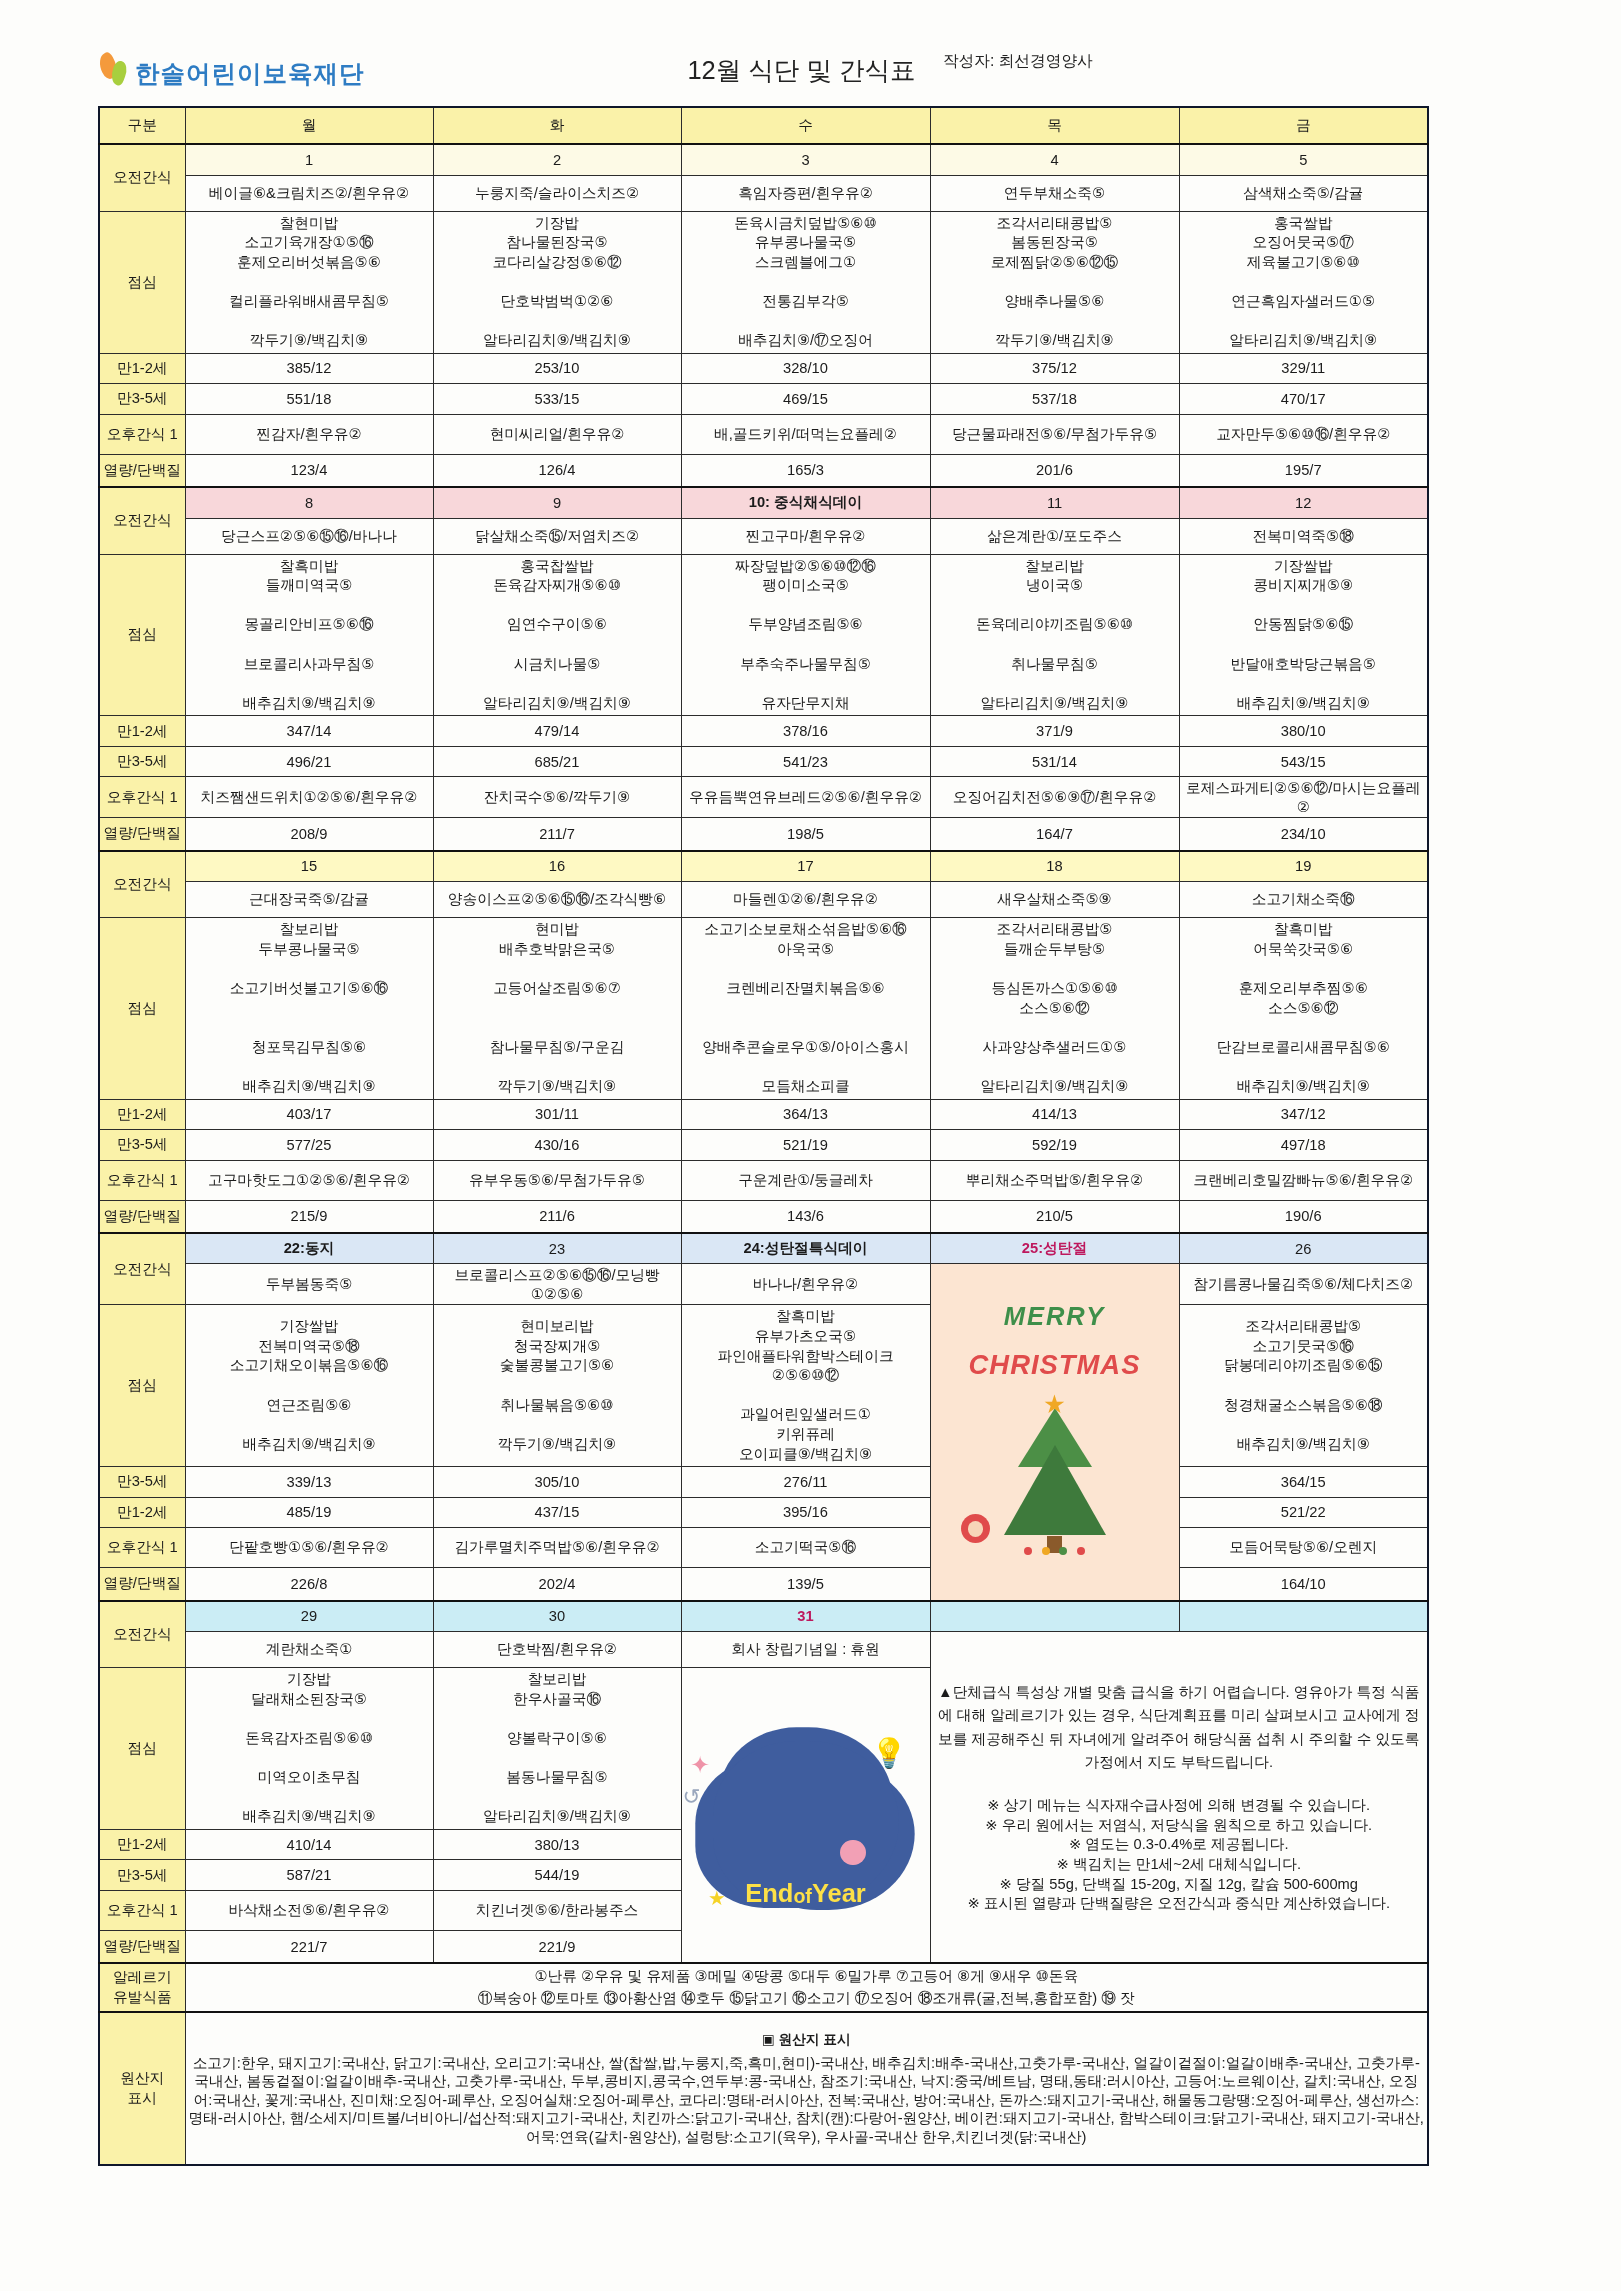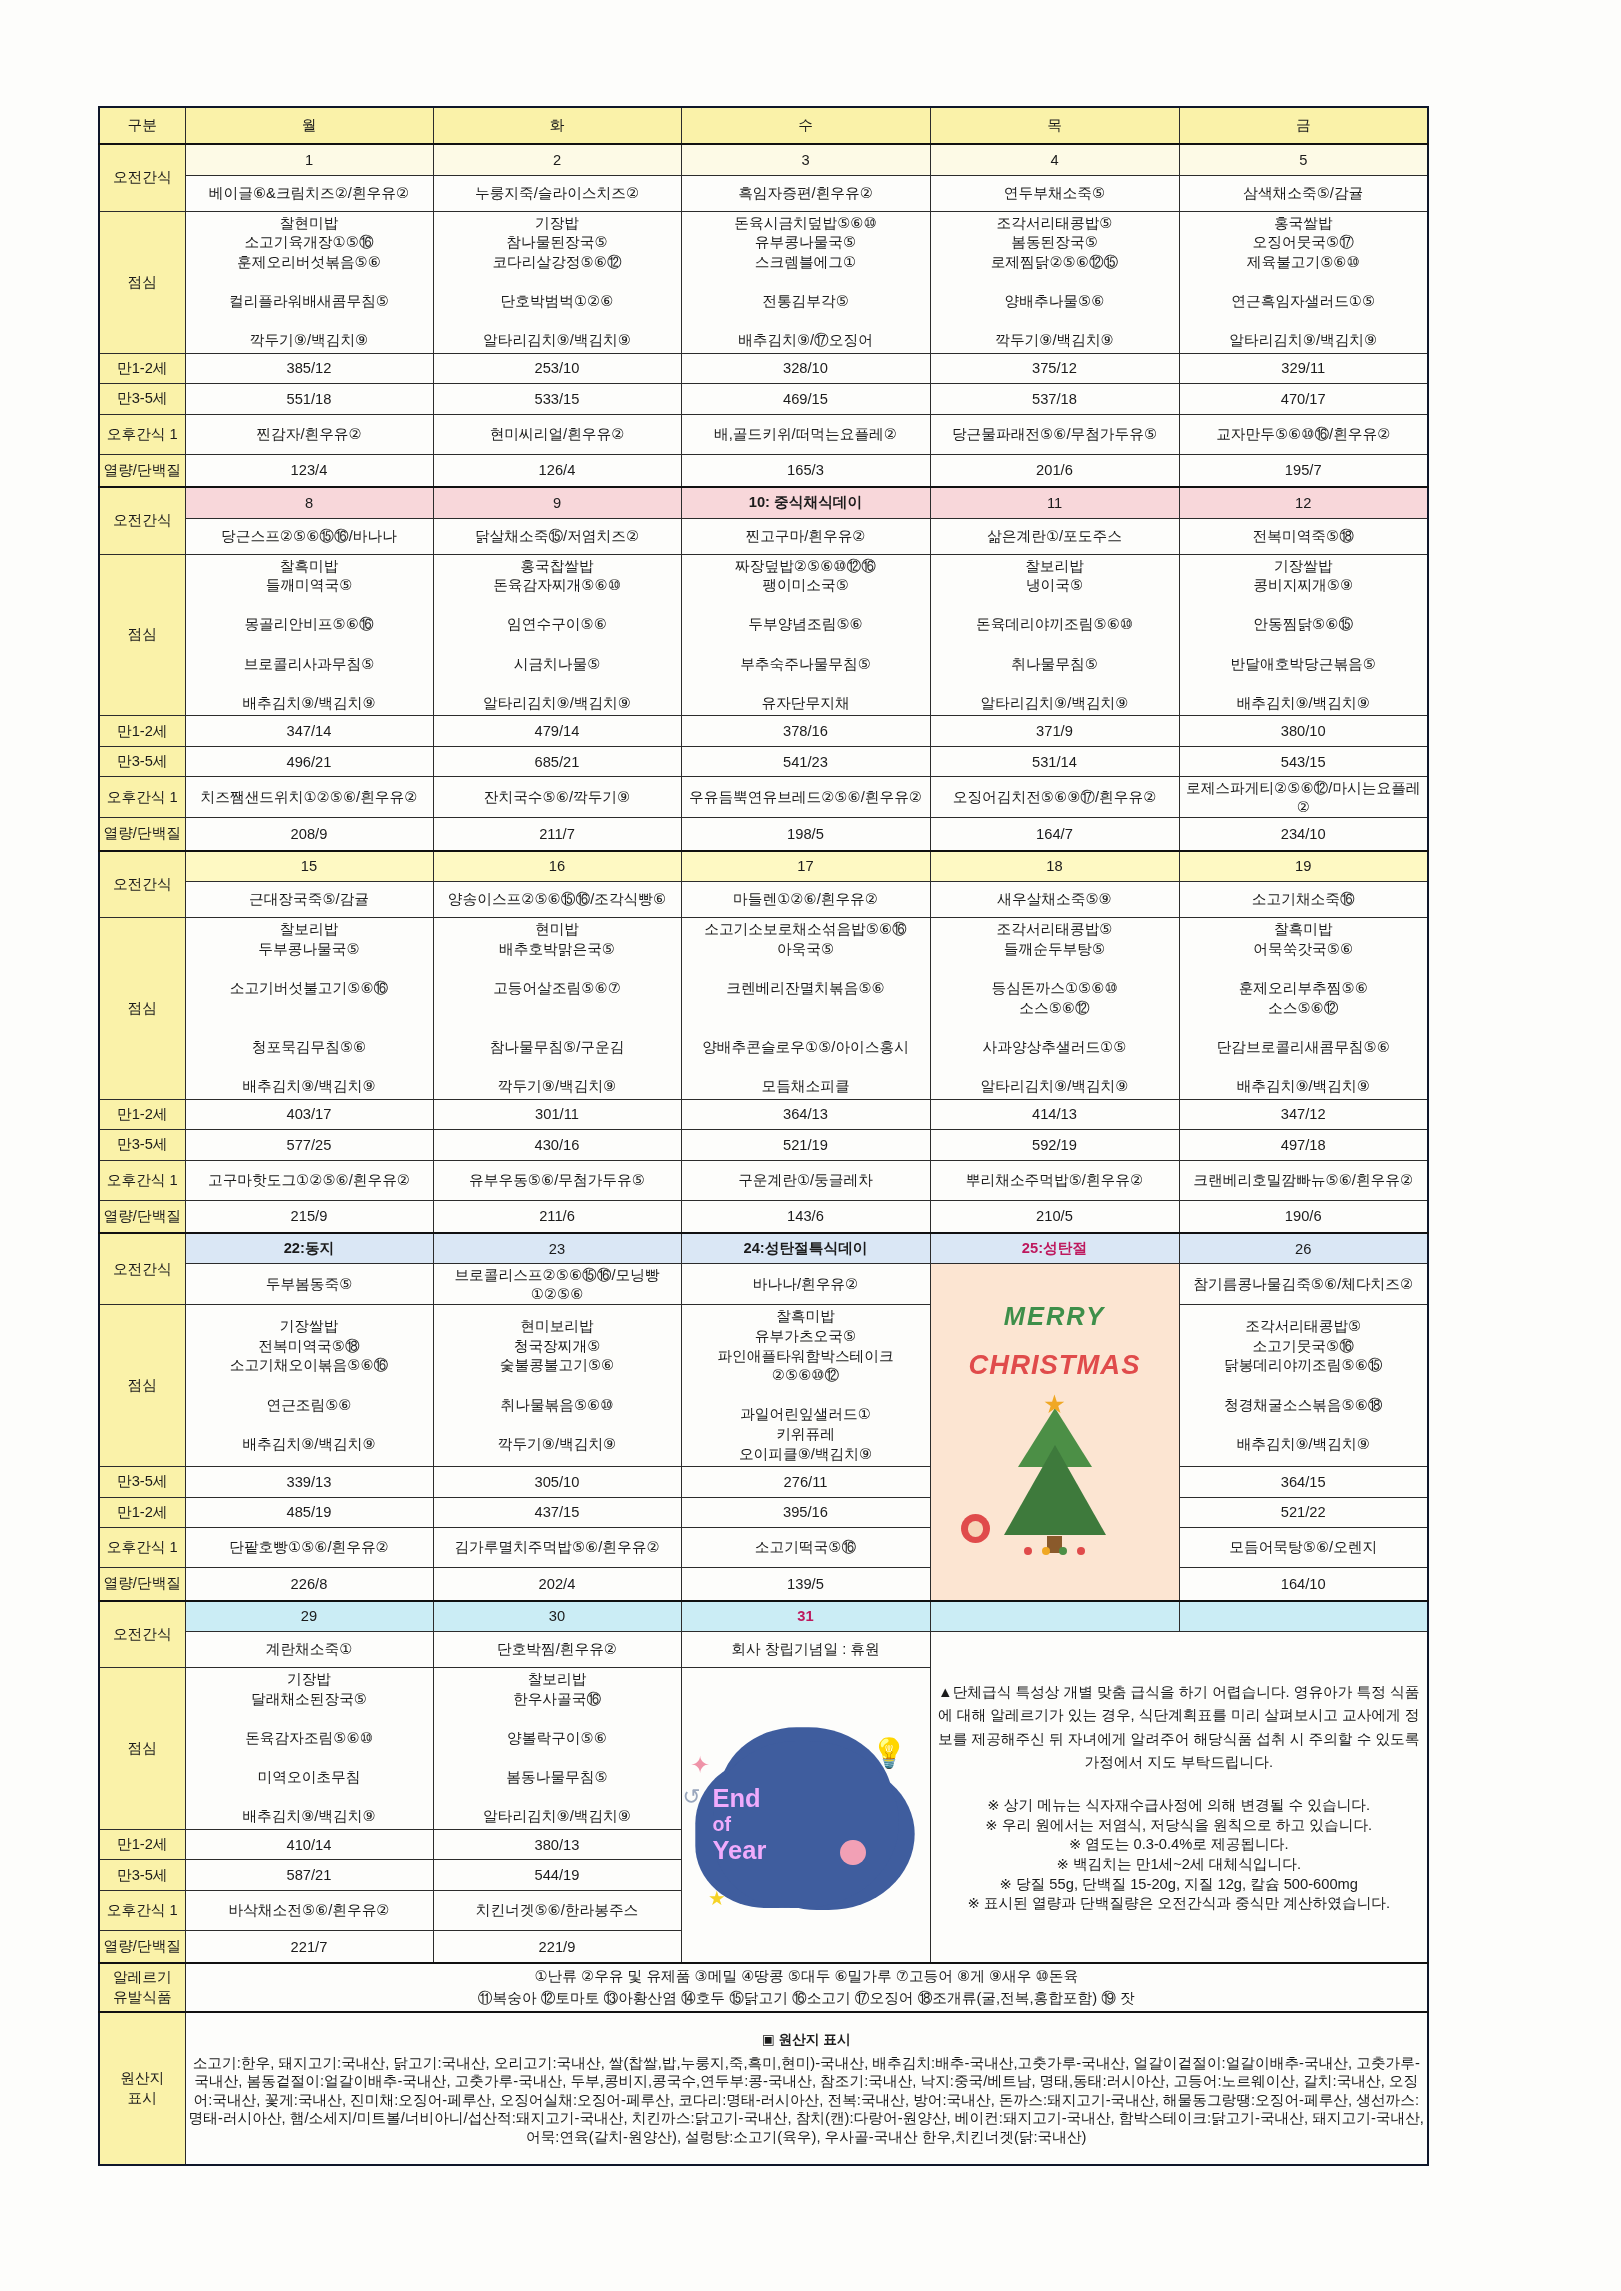--- a/index.html
+++ b/index.html
@@ -42,21 +42,21 @@
   .xm-chr{color:#e04b4b;font-size:27.4px;font-weight:bold;letter-spacing:1px;font-style:italic;margin-top:18px;}
   .tree{width:0;height:0;border-left:51px solid transparent;border-right:51px solid transparent;border-bottom:90px solid #3e7a3c;margin:25.5px auto 0;position:relative;}
   .tree2{width:0;height:0;border-left:37px solid transparent;border-right:37px solid transparent;border-bottom:59px solid #4c8f46;margin:-127px auto 0;}
   .star-top{color:#f0a824;font-size:25.5px;margin-top:7.8px;}
   .trunk{width:15.7px;height:17.6px;background:#8a5a2b;margin:0 auto;}
   .santa{width:29px;height:29px;background:#e04b4b;border-radius:50%;position:relative;margin:-39px 0 0 27.4px;}
   .santa:after{content:"";position:absolute;left:6.9px;top:6.9px;width:15.7px;height:15.7px;background:#f7d6b8;border-radius:50%;}
   .dots span{display:inline-block;width:7.8px;height:7.8px;border-radius:50%;margin:3.9px 4.9px;}
   
   .eoy-wrap{position:relative;height:100%;}
-  .cloud{width:186px;height:167px;background:#3f5d9e;border-radius:48% 52% 55% 45%;margin:19.6px auto 0;color:#f0abfc;display:flex;flex-direction:column;align-items:flex-start;justify-content:center;position:relative;box-shadow:-25.5px 7.8px 0 -7.8px #3f5d9e,25.5px 11.8px 0 -9.8px #3f5d9e,0 -19.6px 0 -5.9px #3f5d9e;}
+  .cloud{width:186px;height:167px;background:#3f5d9e;border-radius:48% 52% 55% 45%;margin:19.6px auto 0;color:#fde047;display:flex;align-items:flex-end;justify-content:center;position:relative;box-shadow:-25.5px 7.8px 0 -7.8px #3f5d9e,25.5px 11.8px 0 -9.8px #3f5d9e,0 -19.6px 0 -5.9px #3f5d9e;}
   .eoy1{font-size:25.5px;font-weight:bold;}
   .eoy2{font-size:19.6px;font-weight:bold;}
   .eoy3{font-size:25.5px;font-weight:bold;}
   .smiley{position:absolute;right:33px;bottom:43px;width:25.5px;height:25.5px;background:#f2a0b5;border-radius:50%;}
   .bulb{position:absolute;right:19.6px;top:-5.9px;color:#f5d327;font-size:29px;}
   .star-p{position:absolute;left:5.9px;top:9.8px;color:#ef93a8;font-size:23.5px;}
   .star-y{position:absolute;left:23.5px;bottom:-2px;color:#f5d327;font-size:19.6px;}
   .arrow{position:absolute;left:-2px;top:43px;color:#9aa7bd;font-size:21.6px;}
   
   .notice{text-align:left;vertical-align:top;padding:13.7px 11.8px;font-size:15px;line-height:23.5px;}
@@ -64,20 +64,31 @@
   
   .allergy-cell{text-align:left;padding:5.9px 13.7px;font-size:15px;line-height:21.6px;}
   .origin-cell{text-align:left;vertical-align:top;padding:7.8px 11.8px;font-size:13.2px;line-height:18.6px;}
   .origin-title{font-weight:bold;margin-bottom:3.9px;font-size:13.7px;}
 </style>
 </head>
 <body>
 
 <div class="page">
 
+  <div class="hdr">
+    <div class="logo">
+      <div class="wings">
+          <div class="wing1"></div>
+          <div class="wing2"></div>
+        </div>
+      <span class="orgname">한솔어린이보육재단</span>
+    </div>
+    <span class="title">12월 식단 및 간식표</span>
+    <span class="author">작성자: 최선경영양사</span>
+  </div>
 
   <table class="menu">
     <colgroup>
       <col style="width:86px">
         <col style="width:248px">
         <col style="width:248px">
         <col style="width:249px">
         <col style="width:249px">
         <col style="width:249px">
     </colgroup>

